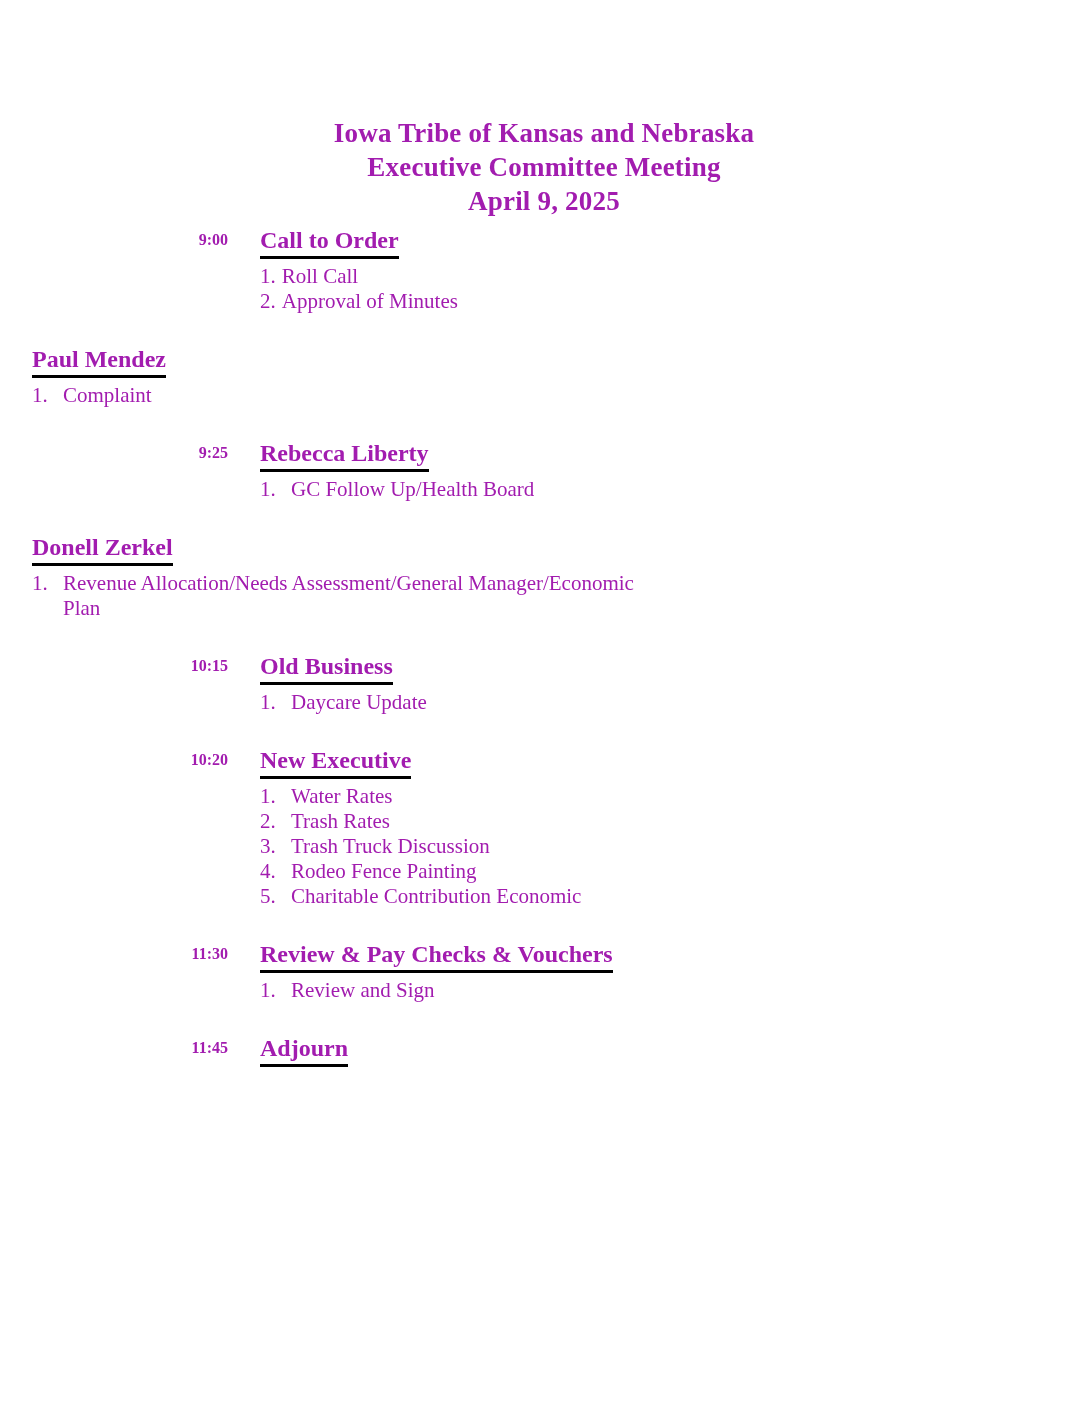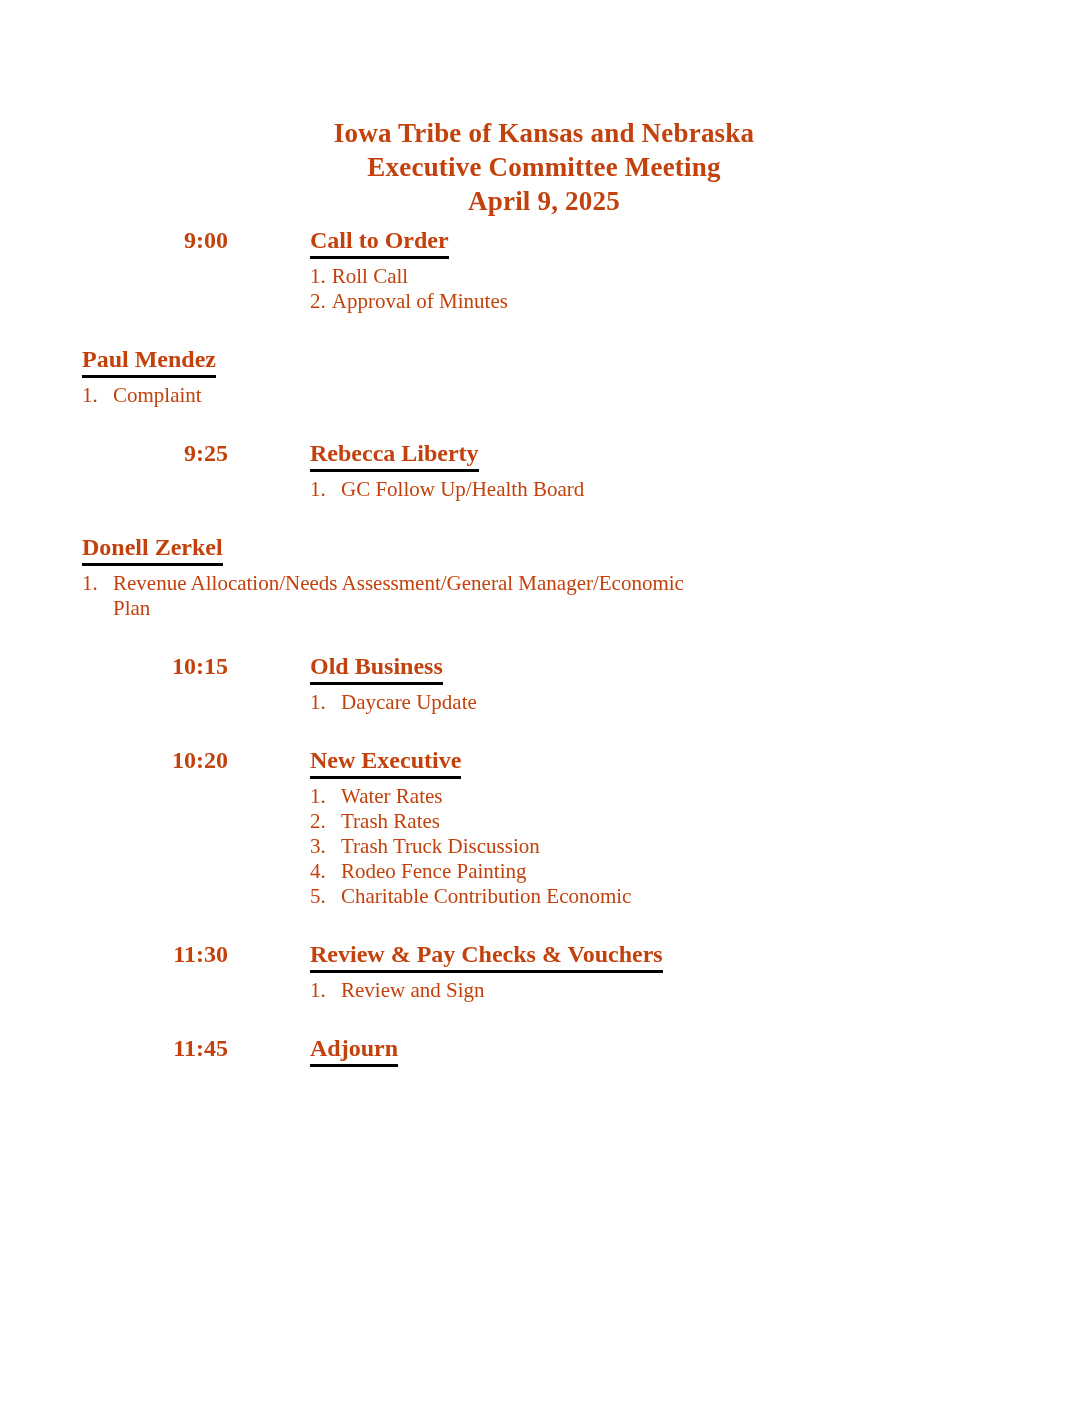--- a/index.html
+++ b/index.html
@@ -2,21 +2,21 @@
 <html><head>
 <meta charset="utf-8">
 <style>
   html, body { margin: 0; padding: 0; background: #ffffff; }
   .page {
     position: relative;
     width: 1088px;
     height: 1408px;
     margin: 0 auto;
     background: #ffffff;
-    color: #c2410c;
+    color: #a21caf;
     font-family: "Liberation Serif", serif;
     box-sizing: border-box;
     padding-top: 116px;
     overflow: hidden;
   }
   .title-block {
     text-align: center;
     font-weight: bold;
     font-size: 27px;
     line-height: 34px;
@@ -26,25 +26,25 @@
   .agenda-section {
     display: flex;
     align-items: flex-start;
     margin-bottom: 31px;
   }
   .time {
     flex: 0 0 228px;
     width: 228px;
     text-align: right;
     font-weight: bold;
-    font-size: 24px;
+    font-size: 16px;
     line-height: 28px;
     white-space: nowrap;
   }
-  .content { margin-left: 82px; max-width: 650px; }
+  .content { margin-left: 32px; max-width: 650px; }
   .heading {
     margin: 0;
     font-size: 24px;
     font-weight: bold;
     line-height: 28px;
   }
   .heading .heading-text {
     display: inline-block;
     border-bottom: 3px solid #000;
     padding-bottom: 2px;

